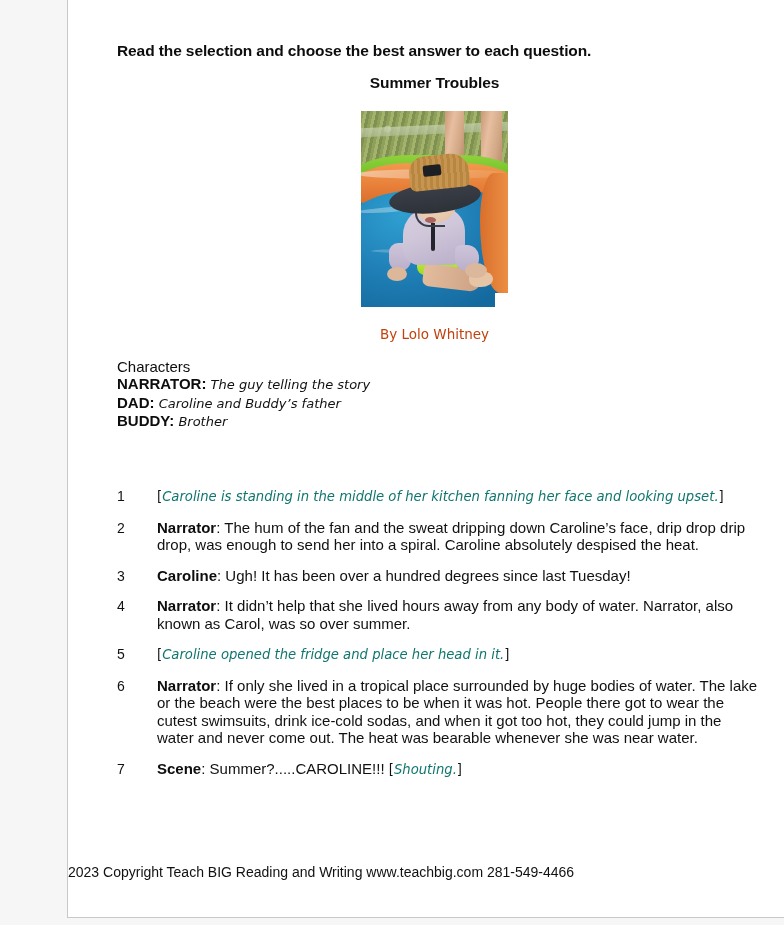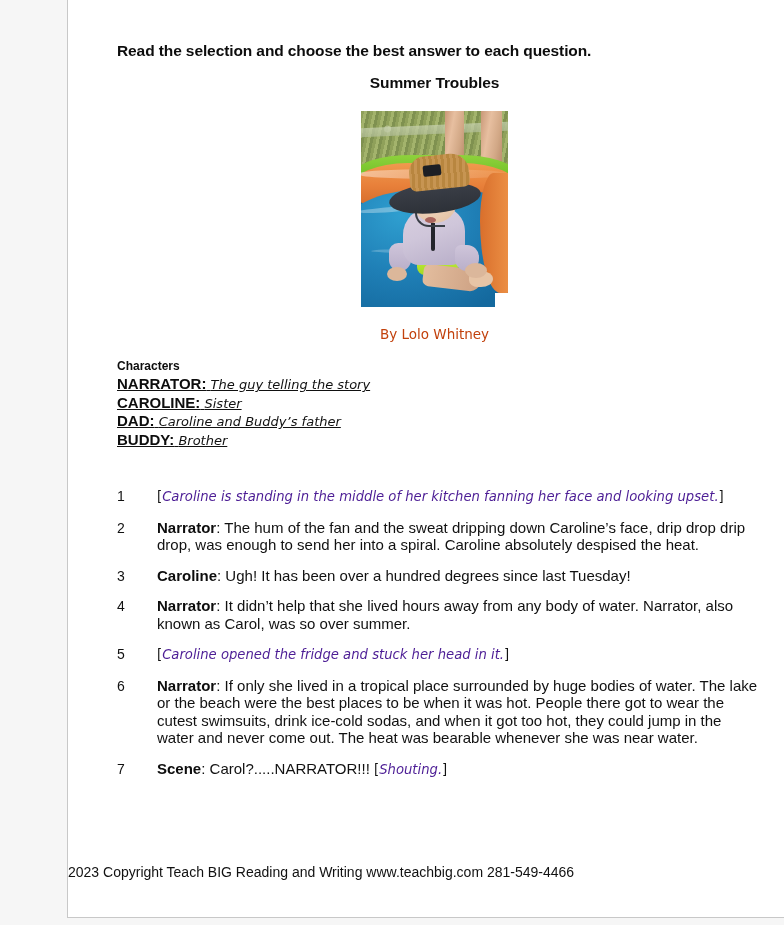--- a/index.html
+++ b/index.html
@@ -261,29 +261,28 @@
 
   
   .characters {
     position: absolute;
     left: 49px;
     top: 359px;
     line-height: 17.4px;
   }
   .ch-head {
     font-family: "Liberation Sans Narrow", "Liberation Sans", sans-serif;
-    font-weight: bold;
-    font-size: 12px;
+    font-weight: normal;
+    font-size: 15px;
     color: #0d0d0d;
   }
   .ch-row {
     font-family: "Liberation Sans Narrow", "Liberation Sans", sans-serif;
     font-size: 15px;
     white-space: nowrap;
-    text-decoration: underline;
   }
   .ch-name {
     font-weight: bold;
     color: #0d0d0d;
   }
   .ch-desc {
     font-family: "DejaVu Sans", sans-serif;
     font-style: italic;
     font-size: 13px;
     color: #111111;
@@ -318,21 +317,21 @@
   .speaker {
     font-weight: bold;
     color: #0d0d0d;
     text-align: center;
   }
   .stage {
     font-family: "DejaVu Sans", sans-serif;
     font-style: italic;
     font-size: 13.2px;
     line-height: 17.5px;
-    color: #4c1d95;
+    color: #0f766e;
   }
   .stage-plain {
     font-family: "DejaVu Sans", sans-serif;
     font-style: normal;
     font-size: 13.2px;
   }
 
   
   .footer {
     position: absolute;
@@ -391,24 +390,20 @@
       <div class="byline">By Lolo Whitney</div>
 
       <div class="characters">
         <div class="ch-head">Characters</div>
 
         <div class="ch-row">
           <span class="ch-name">NARRATOR:</span>
           <span class="ch-desc">The guy telling the story</span>
         </div>
         <div class="ch-row">
-          <span class="ch-name">CAROLINE:</span>
-          <span class="ch-desc">Sister</span>
-        </div>
-        <div class="ch-row">
           <span class="ch-name">DAD:</span>
           <span class="ch-desc">Caroline and Buddy’s father</span>
         </div>
         <div class="ch-row">
           <span class="ch-name">BUDDY:</span>
           <span class="ch-desc">Brother</span>
         </div>
       </div>
 
 
@@ -429,31 +424,31 @@
           <div class="line-body"><span class="speaker">Caroline</span><span>:  </span><span>Ugh! It has been over a hundred degrees since last Tuesday!</span></div>
         </div>
 
         <div class="line">
           <div class="line-num">4</div>
           <div class="line-body"><span class="speaker">Narrator</span><span>:  </span><span>It didn’t help that she lived hours away from any body of water. Narrator, also known as Carol, was so over summer.</span></div>
         </div>
 
         <div class="line">
           <div class="line-num">5</div>
-          <div class="line-body"><span class="stage-plain">[</span><span class="stage">Caroline opened the fridge and stuck her head in it.</span><span class="stage-plain">]</span></div>
+          <div class="line-body"><span class="stage-plain">[</span><span class="stage">Caroline opened the fridge and place her head in it.</span><span class="stage-plain">]</span></div>
         </div>
 
         <div class="line">
           <div class="line-num">6</div>
           <div class="line-body"><span class="speaker">Narrator</span><span>:  </span><span>If only she lived in a tropical place surrounded by huge bodies of water. The lake or the beach were the best places to be when it was hot. People there got to wear the cutest swimsuits, drink ice-cold sodas, and when it got too hot, they could jump in the water and never come out. The heat was bearable whenever she was near water.</span></div>
         </div>
 
         <div class="line">
           <div class="line-num">7</div>
-          <div class="line-body"><span class="speaker">Scene</span><span>:  </span><span>Carol?.....NARRATOR!!! </span><span class="stage-plain">[</span><span class="stage">Shouting.</span><span class="stage-plain">]</span></div>
+          <div class="line-body"><span class="speaker">Scene</span><span>:  </span><span>Summer?.....CAROLINE!!! </span><span class="stage-plain">[</span><span class="stage">Shouting.</span><span class="stage-plain">]</span></div>
         </div>
 
       </div>
 
       <div class="footer">2023 Copyright Teach BIG Reading and Writing www.teachbig.com 281-549-4466</div>
 
     </div>
   </div>
 </div>
 

